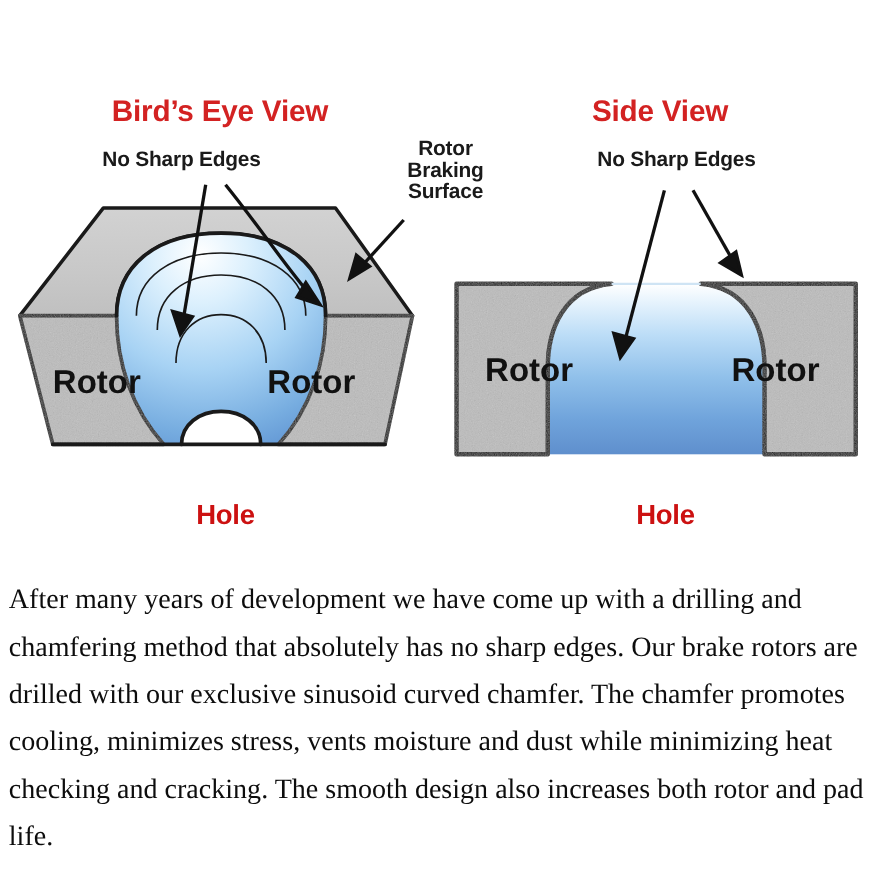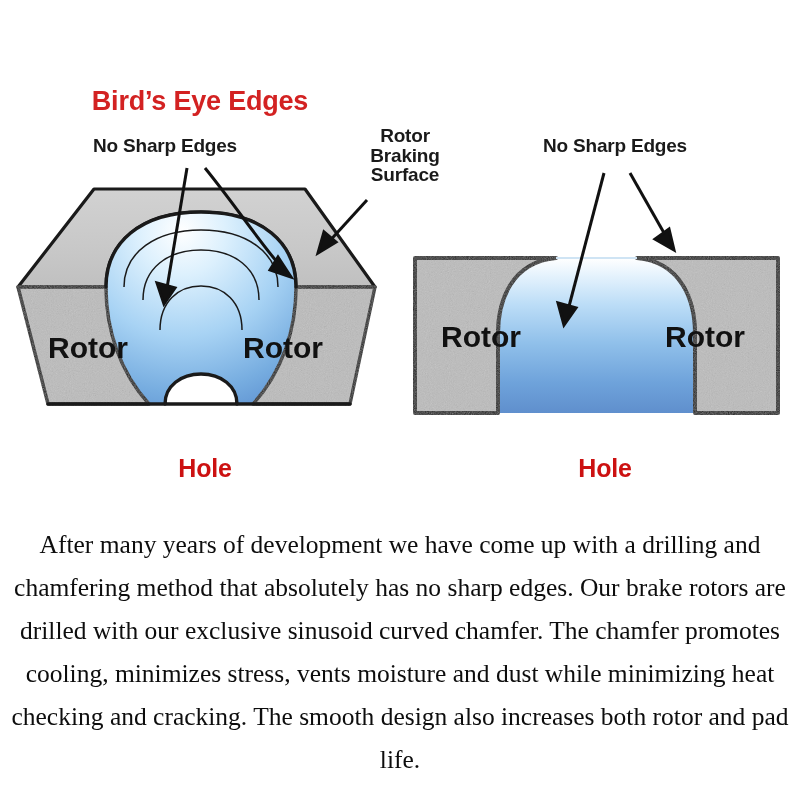--- a/index.html
+++ b/index.html
@@ -84,21 +84,20 @@
   #rotor-l2 { left: 243px; top: 331px; }
   #rotor-r1 { left: 441px; top: 320px; }
   #rotor-r2 { left: 665px; top: 320px; }
 
   
   #paragraph {
     position: absolute;
     left: 0;
     top: 523px;
     width: 800px;
-    text-align: center;
     font-family: "Liberation Serif", serif;
     font-size: 25.5px;
     line-height: 43px;
     color: #0d0d0d;
     padding: 0 8px;
     box-sizing: border-box;
   }
 </style>
 </head>
 <body>
@@ -216,22 +215,23 @@
         <polygon points="318,253 324,232 336,242"></polygon>
 
         <path d="M 604,173 L 567,314" fill="none"></path>
         <polygon points="564,325 558,303 576,308"></polygon>
 
         <path d="M 630,173 L 668,240" fill="none"></path>
         <polygon points="674,250 655,239 669,229"></polygon>
       </g>
     </svg>
 
-    <div class="fig-label title-red" id="label-birds-eye">Bird’s Eye Edges</div>
-
+    <div class="fig-label title-red" id="label-birds-eye">Bird’s Eye View</div>
+
+    <div class="fig-label title-red" id="label-side-view">Side View</div>
 
     <div class="fig-label label-black" id="label-no-sharp-l">No Sharp Edges</div>
 
     <div class="fig-label label-black" id="label-no-sharp-r">No Sharp Edges</div>
 
     <div class="fig-label label-black" id="label-rotor-surf">Rotor
 Braking
 Surface</div>
 
     <div class="rotor-word" id="rotor-l1">Rotor</div>

